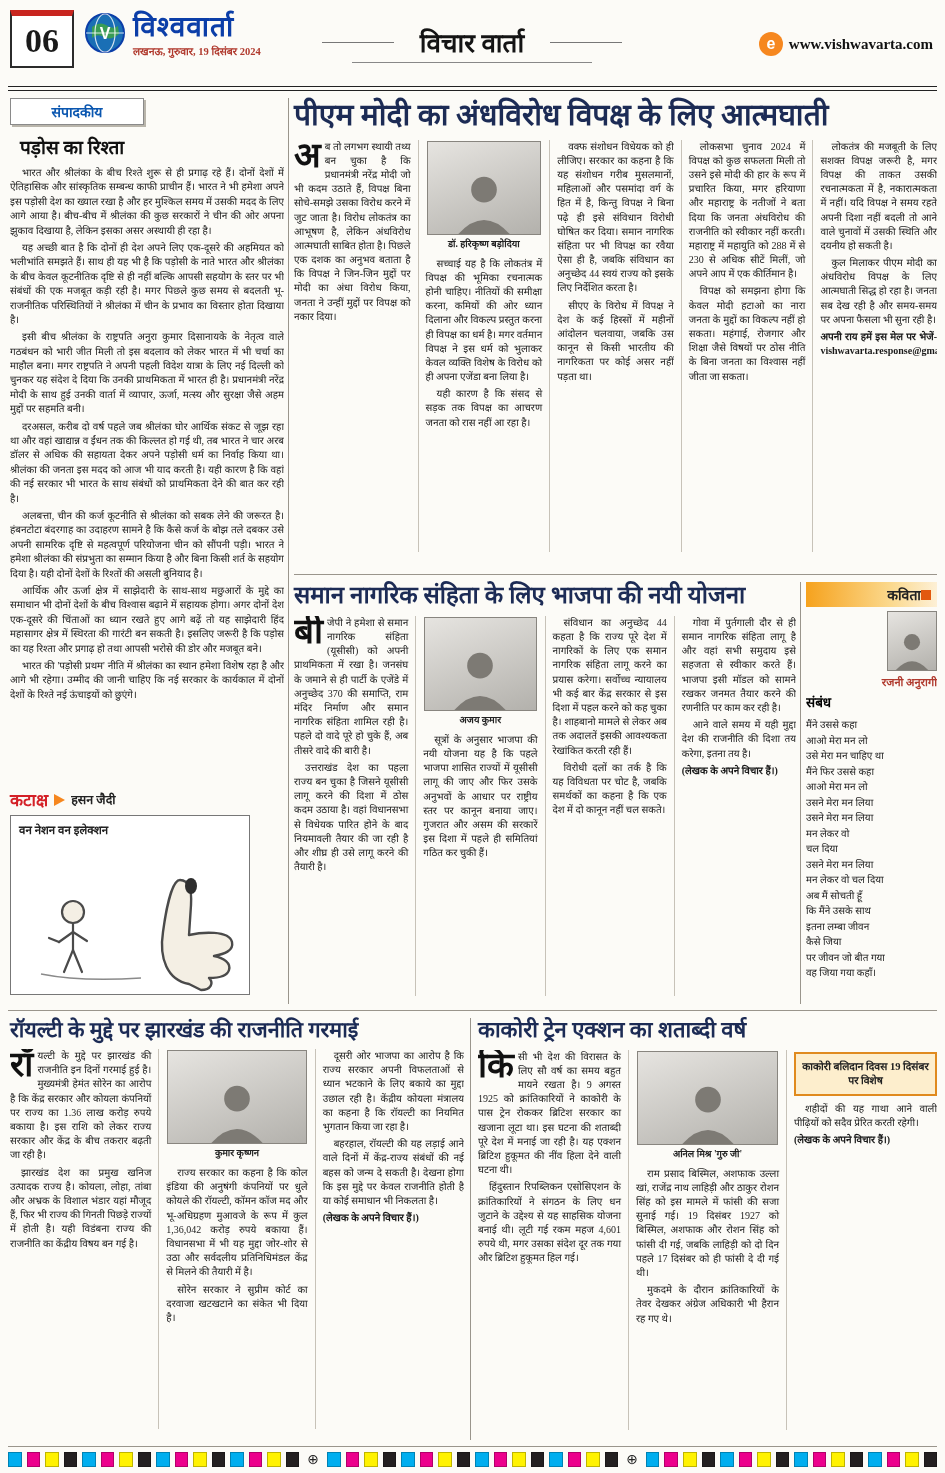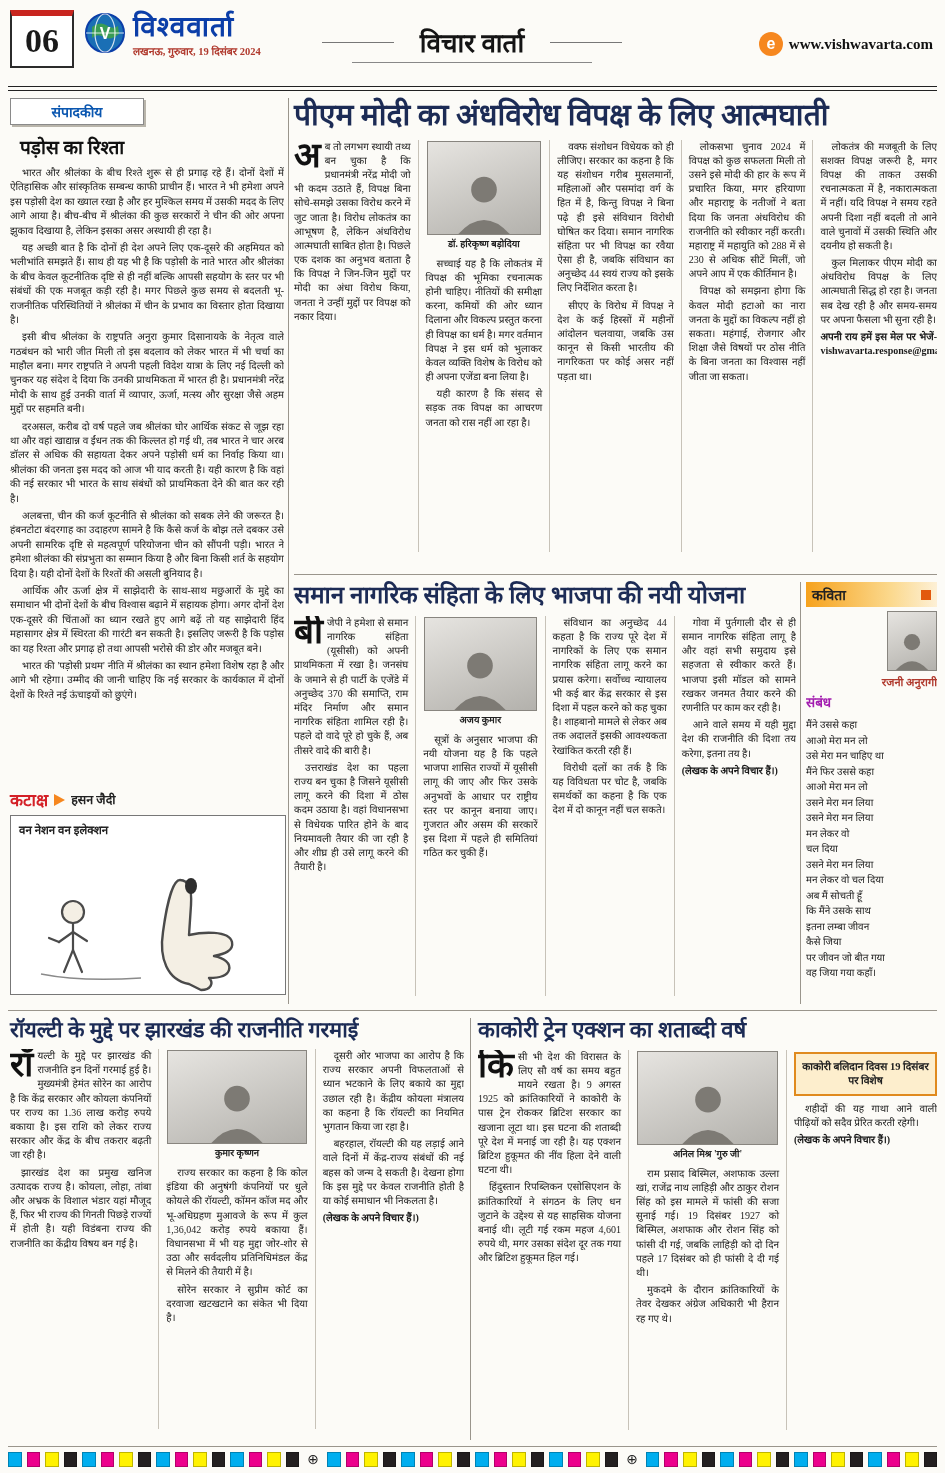--- a/index.html
+++ b/index.html
@@ -30,21 +30,21 @@
 
   
   .editorial{left:10px;top:98px;width:274px;height:680px;overflow:hidden;}
   .ed-label{display:inline-block;min-width:108px;text-align:center;border:1px solid #8a8a8a;box-shadow:2px 2px 0 #b9b5ab;
             padding:3px 12px;font-size:14px;font-weight:bold;color:#0b57b0;background:#fff;}
   .ed-title{font-size:19px;font-weight:bold;margin:9px 0 6px 10px;color:#111;}
   .ed-body{height:586px;overflow:hidden;}
   .ed-body p{margin:0 0 3px;text-indent:12px;text-align:justify;font-size:10px;line-height:1.44;}
 
   
-  .kataksh{left:10px;top:788px;width:276px;height:214px;}
+  .kataksh{left:10px;top:788px;width:240px;height:214px;}
   .kat-head{display:flex;align-items:center;gap:6px;margin-bottom:4px;}
   .kat-label{font-size:17px;font-weight:bold;color:#d42027;}
   .kat-arrow{width:0;height:0;border-left:11px solid #f6871f;border-top:6px solid transparent;border-bottom:6px solid transparent;}
   .kat-author{font-size:12.5px;font-weight:bold;color:#222;}
   .cartoon{border:1px solid #777;background:#fff;height:178px;position:relative;overflow:hidden;}
   .cartoon-caption{position:absolute;left:8px;top:6px;font-size:11.5px;font-weight:bold;color:#222;}
   .cartoon svg{position:absolute;left:0;top:18px;}
 
   
   .headline{font-weight:bold;color:#1c2b55;margin:0;line-height:1.12;font-family:"Liberation Serif",serif;}
@@ -65,29 +65,29 @@
   .article-modi{left:294px;top:98px;width:643px;height:468px;}
   .article-modi .headline{font-size:30px;margin-bottom:8px;}
   .article-modi .cols{height:412px;}
 
   .article-ucc{left:294px;top:582px;width:502px;height:422px;}
   .article-ucc .headline{font-size:24px;margin-bottom:7px;}
   .article-ucc .cols{height:380px;}
 
   
   .poem{left:806px;top:582px;width:131px;height:422px;overflow:hidden;}
-  .poem-head{display:flex;align-items:center;justify-content:space-between;
+  .poem-head{display:flex;align-items:center;justify-content:flex-end;
              background:linear-gradient(90deg,#f6a21d,#fbd98e 65%,#fdf0d6);padding:3px 6px;margin-bottom:4px;}
   .poem-label{font-size:14px;font-weight:bold;color:#222;}
   .poem-head-square{width:10px;height:10px;background:#e2590f;}
   .poet-row{display:flex;justify-content:flex-end;}
   .poet-photo{width:48px;height:58px;background:linear-gradient(160deg,#e6e4e0,#b3b1ac);border:1px solid #88857f;
               display:flex;align-items:flex-end;justify-content:center;overflow:hidden;}
   .poet-name{text-align:right;font-size:11px;font-weight:bold;color:#b03a2e;margin:3px 0 4px;}
-  .poem-title{font-size:13.5px;font-weight:bold;color:#a21caf;margin:2px 0 6px;}
+  .poem-title{font-size:13.5px;font-weight:bold;color:#000000;margin:2px 0 6px;}
   .poem-lines div{font-size:10px;line-height:1.55;color:#222;}
 
   
   .article-jh{left:10px;top:1018px;width:454px;height:422px;}
   .article-jh .headline{font-size:21.5px;margin-bottom:7px;}
   .article-jh .cols{height:380px;}
 
   .article-kk{left:478px;top:1018px;width:459px;height:422px;}
   .article-kk .headline{font-size:22px;margin-bottom:7px;}
   .article-kk .cols{height:380px;}

